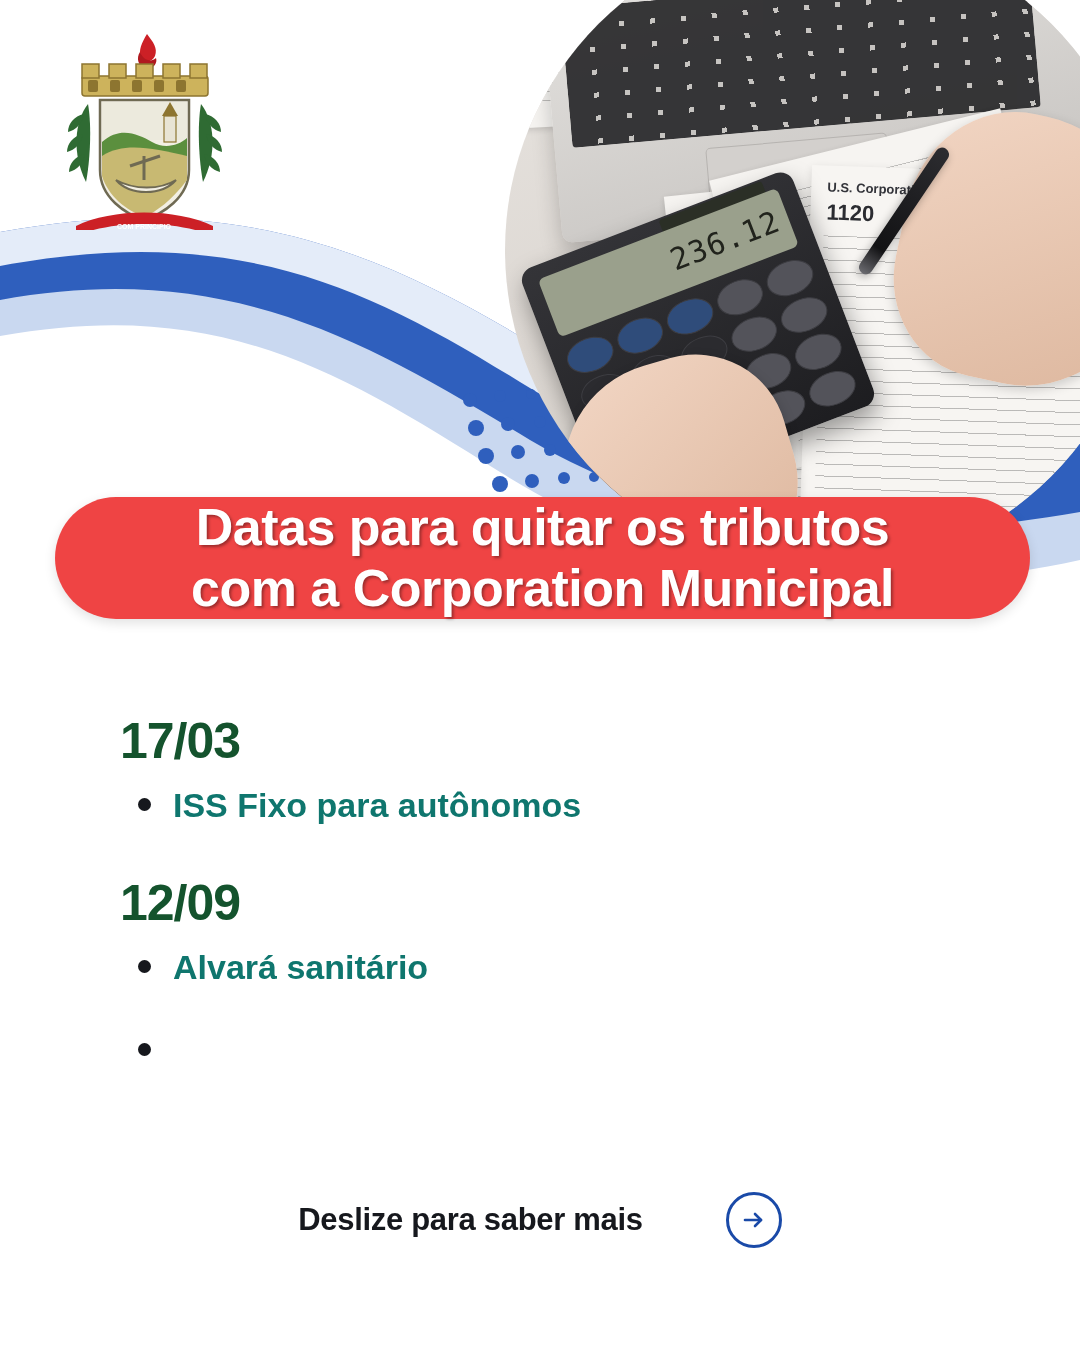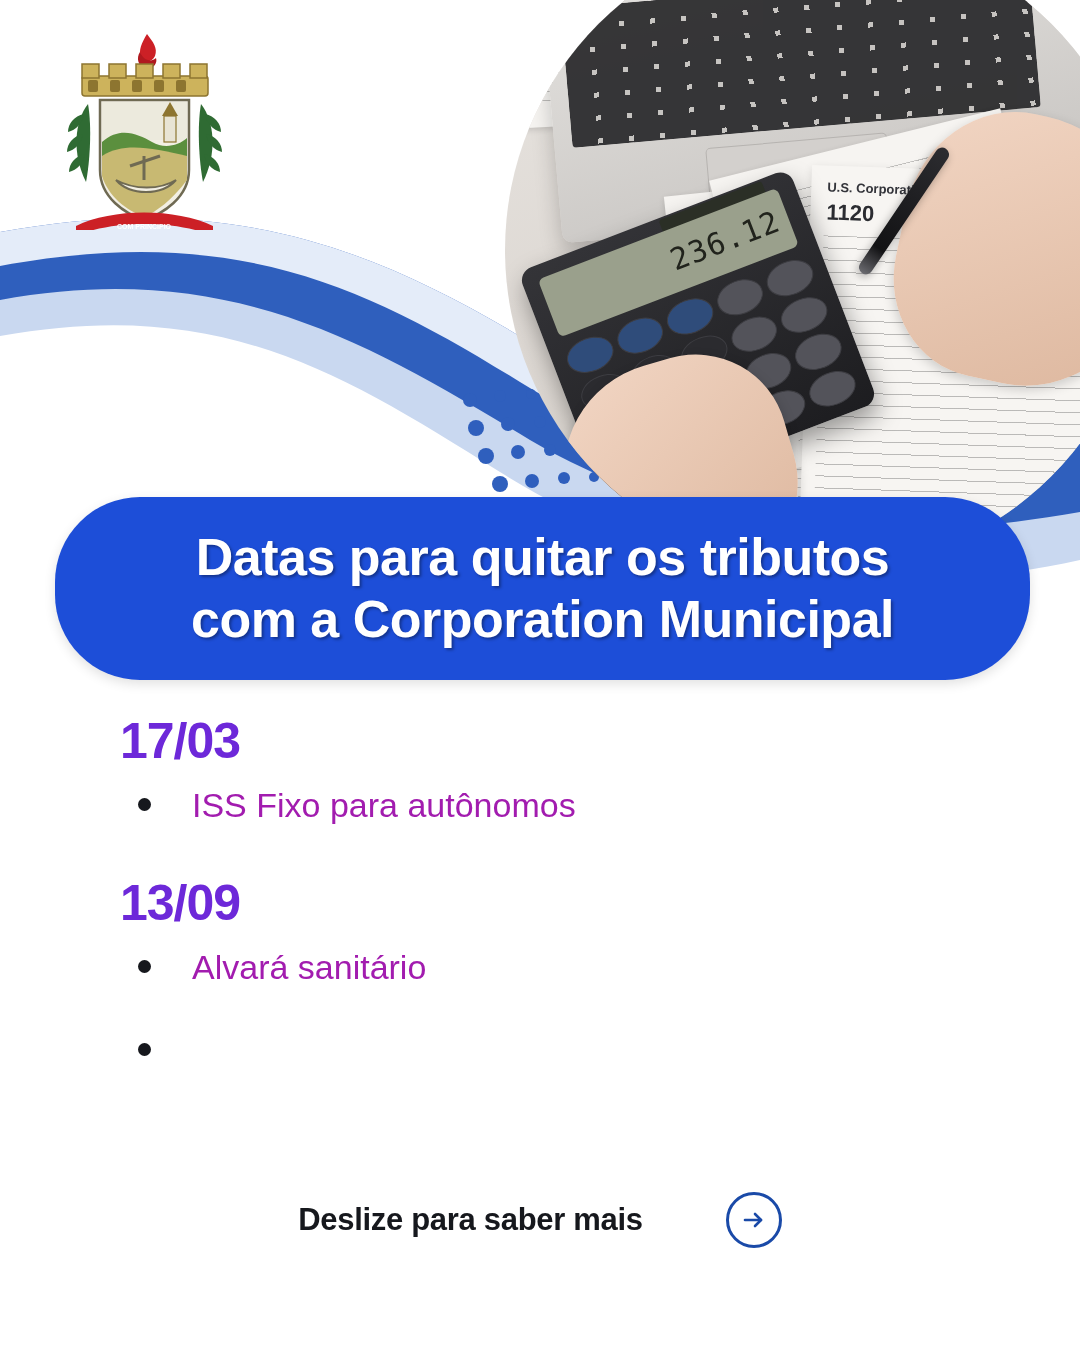--- a/index.html
+++ b/index.html
@@ -248,22 +248,22 @@
     width: 185px;
     height: 200px;
   }
 
   
   .title-pill {
     position: absolute;
     left: 55px;
     top: 497px;
     width: 975px;
-    height: 183px;
-    background: #1d4ed8;
+    height: 122px;
+    background: #ef4444;
     border-radius: 85px;
     display: flex;
     align-items: center;
     justify-content: center;
     box-shadow: 0 4px 12px rgba(0,0,0,0.12);
   }
   .title-text {
     color: #ffffff;
     font-size: 52px;
     font-weight: bold;
@@ -277,46 +277,45 @@
   
   .content {
     position: absolute;
     left: 120px;
     top: 712px;
     width: 860px;
   }
   .date-heading {
     font-size: 50px;
     font-weight: bold;
-    color: #6d28d9;
+    color: #14532d;
     letter-spacing: -1px;
     margin: 0 0 6px 0;
   }
   .group + .group { margin-top: 46px; }
   .bullet-row {
     display: flex;
     align-items: flex-start;
     margin: 14px 0 0 18px;
   }
   .bullet-dot {
     width: 13px;
     height: 13px;
     border-radius: 50%;
     background: #16181d;
     margin-top: 14px;
     margin-right: 22px;
     flex: 0 0 auto;
   }
   .bullet-text {
     font-size: 34px;
-    font-weight: normal;
-    color: #a21caf;
+    font-weight: bold;
+    color: #0f766e;
     line-height: 1.28;
     max-width: 640px;
-    margin-left: 19px;
   }
   .bullet-row.spaced { margin-top: 40px; }
 
   
   .cta {
     position: absolute;
     left: 0;
     top: 1192px;
     width: 1080px;
     display: flex;
@@ -494,21 +493,21 @@
 
     <div class="group">
       <h2 class="date-heading">17/03</h2>
       <div class="bullet-row">
         <span class="bullet-dot"></span>
         <span class="bullet-text">ISS Fixo para autônomos</span>
       </div>
     </div>
 
     <div class="group">
-      <h2 class="date-heading">13/09</h2>
+      <h2 class="date-heading">12/09</h2>
       <div class="bullet-row">
         <span class="bullet-dot"></span>
         <span class="bullet-text">Alvará sanitário</span>
       </div>
       <div class="bullet-row spaced">
         <span class="bullet-dot"></span>
       </div>
     </div>
 
   </div>

